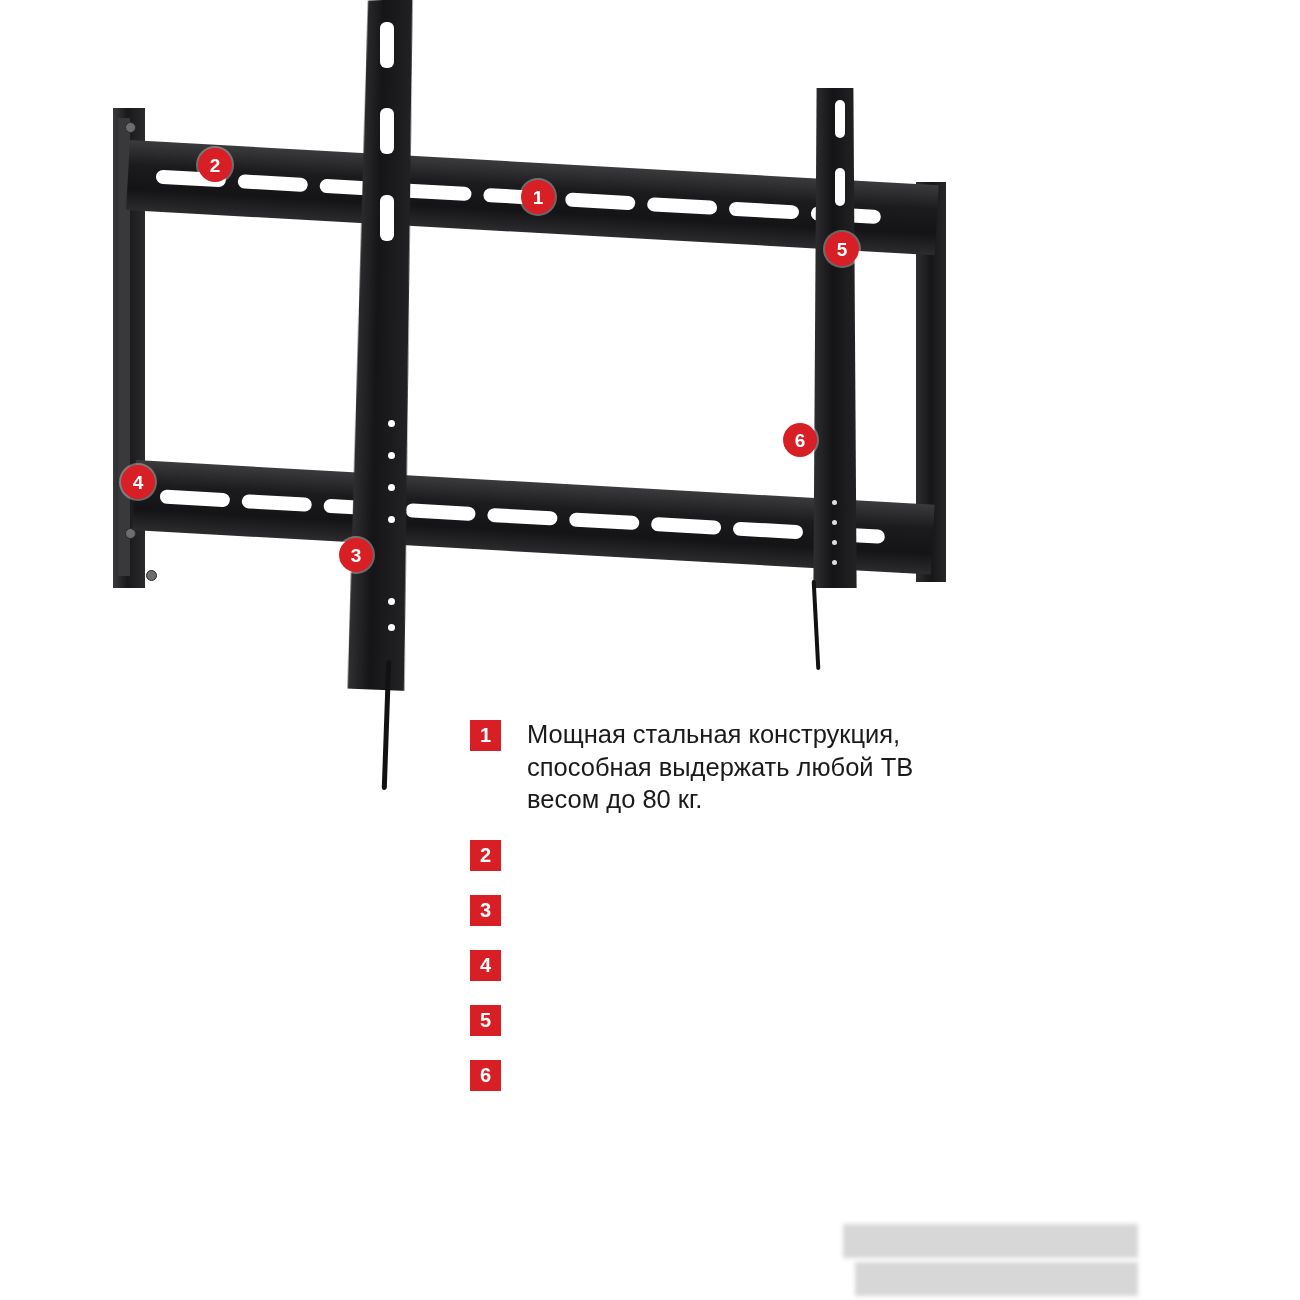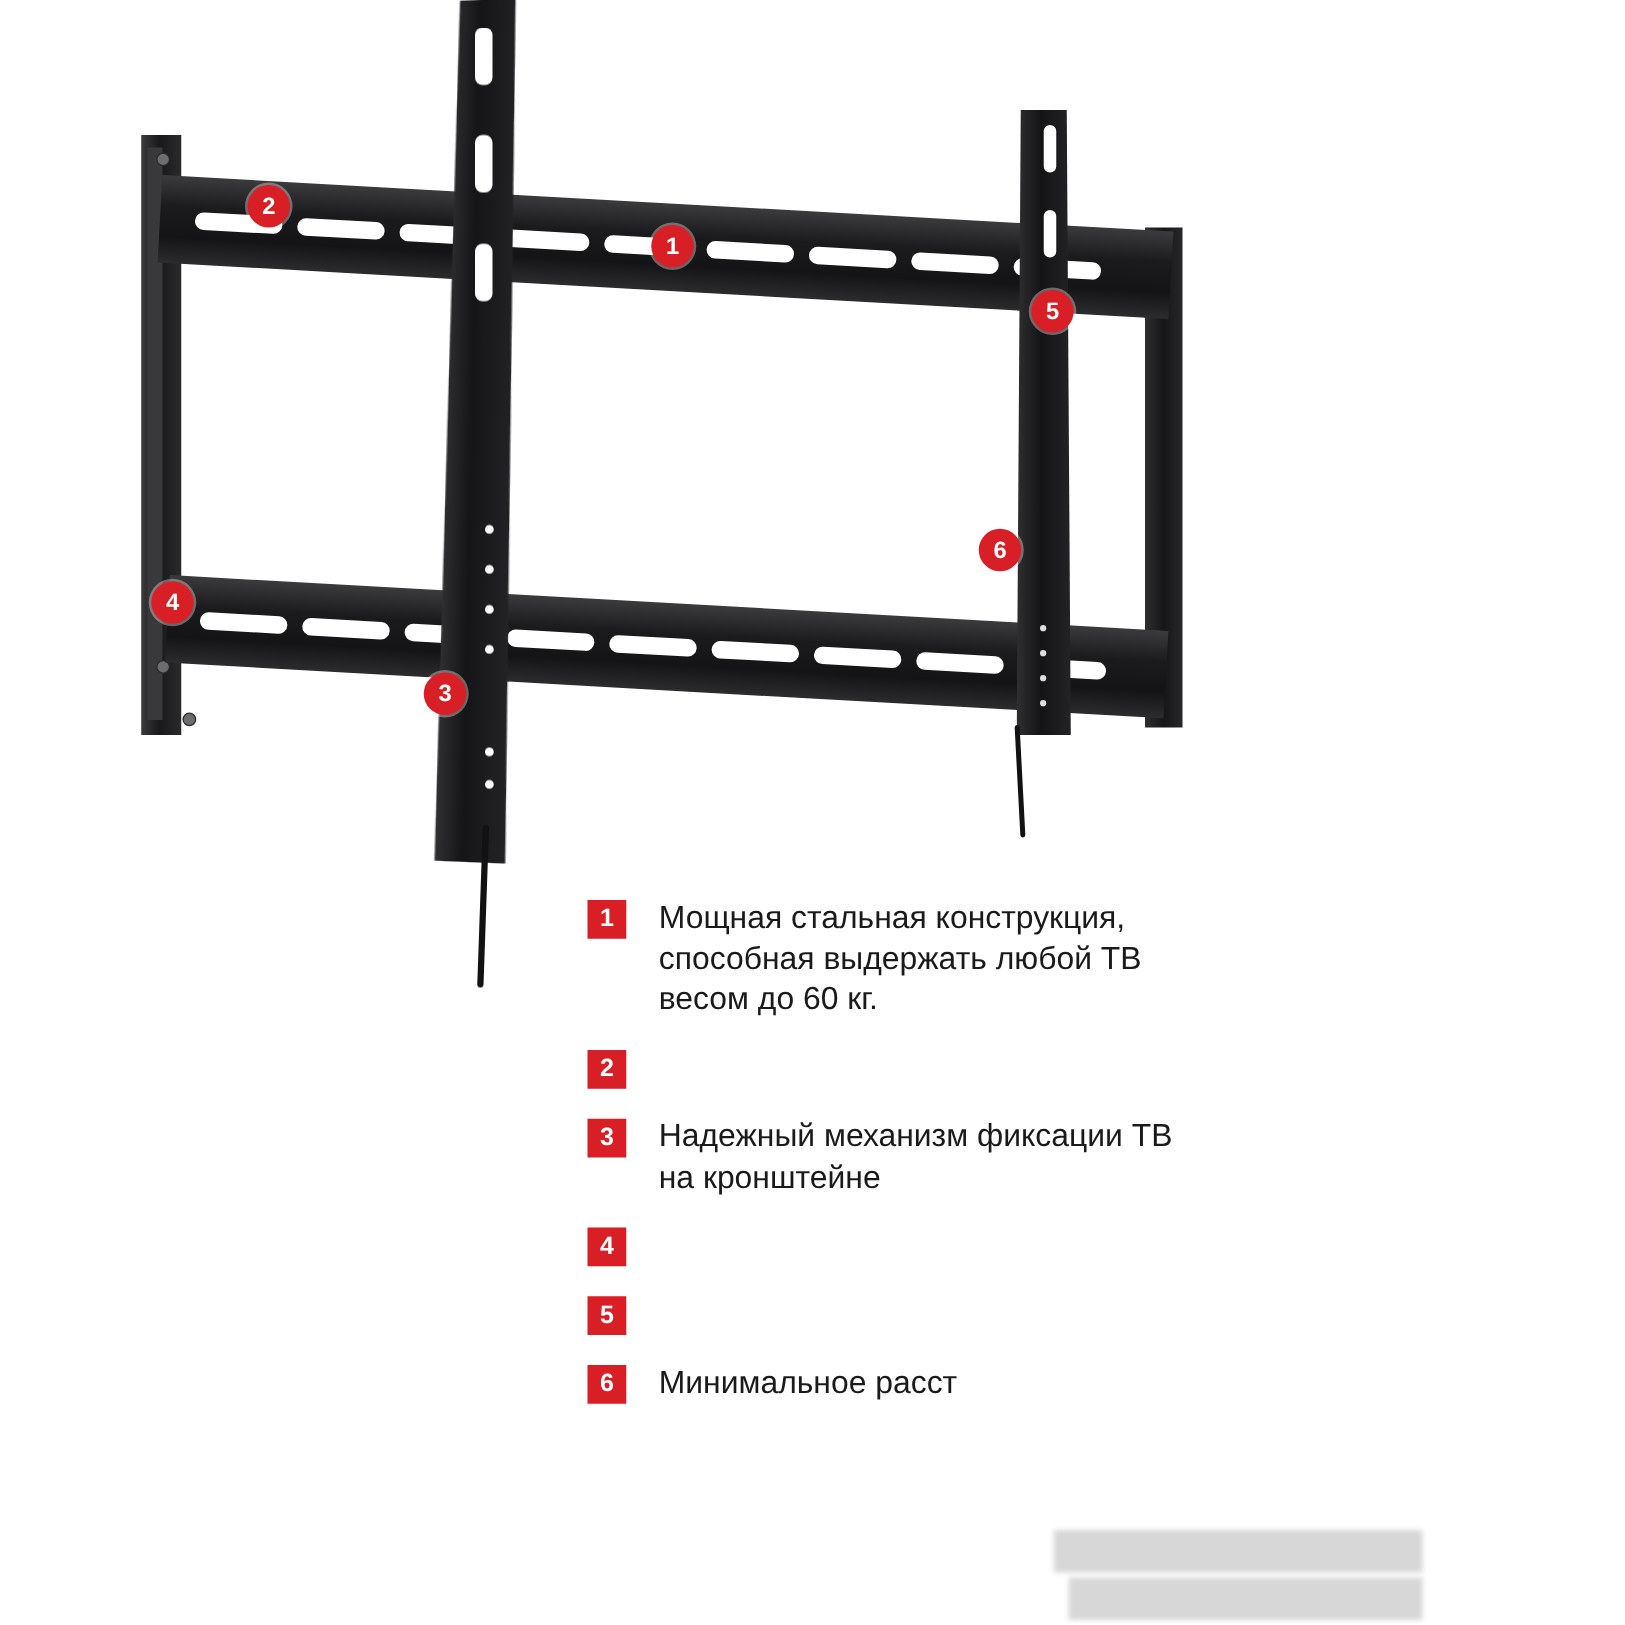--- a/index.html
+++ b/index.html
@@ -305,41 +305,38 @@
   <div class="badge" style="left:121px; top:465px;">4</div>
   <div class="badge" style="left:339px; top:538px;">3</div>
 </div>
 
 <div id="legend">
 
   <div class="legend-row">
     <div class="legend-num">1</div>
     <div class="legend-text">Мощная стальная конструкция,
 способная выдержать любой ТВ
-весом до 60 кг.</div>
+весом до 80 кг.</div>
   </div>
 
   <div class="legend-row">
     <div class="legend-num">2</div>
   </div>
 
   <div class="legend-row">
     <div class="legend-num">3</div>
-    <div class="legend-text">Надежный механизм фиксации ТВ
-на кронштейне</div>
   </div>
 
   <div class="legend-row">
     <div class="legend-num">4</div>
   </div>
 
   <div class="legend-row">
     <div class="legend-num">5</div>
   </div>
 
   <div class="legend-row">
     <div class="legend-num">6</div>
-    <div class="legend-text">Минимальное расст</div>
   </div>
 </div>
 
 <div class="redaction" id="redaction-1"></div>
 <div class="redaction" id="redaction-2"></div>
 
 </body></html>

